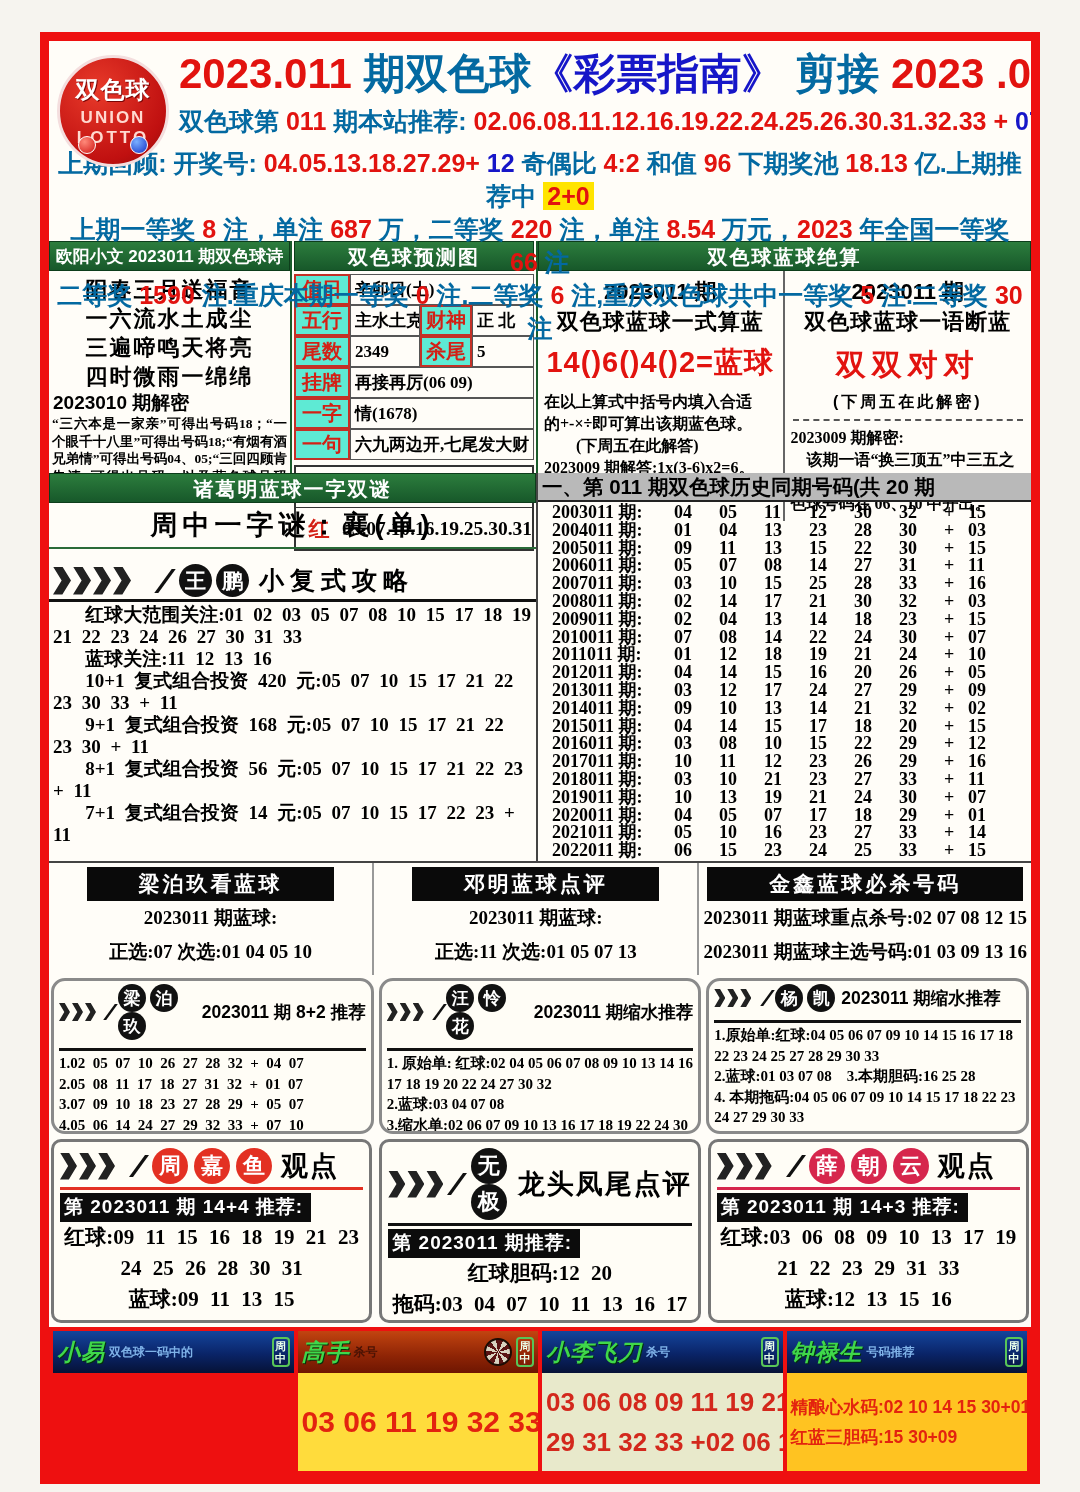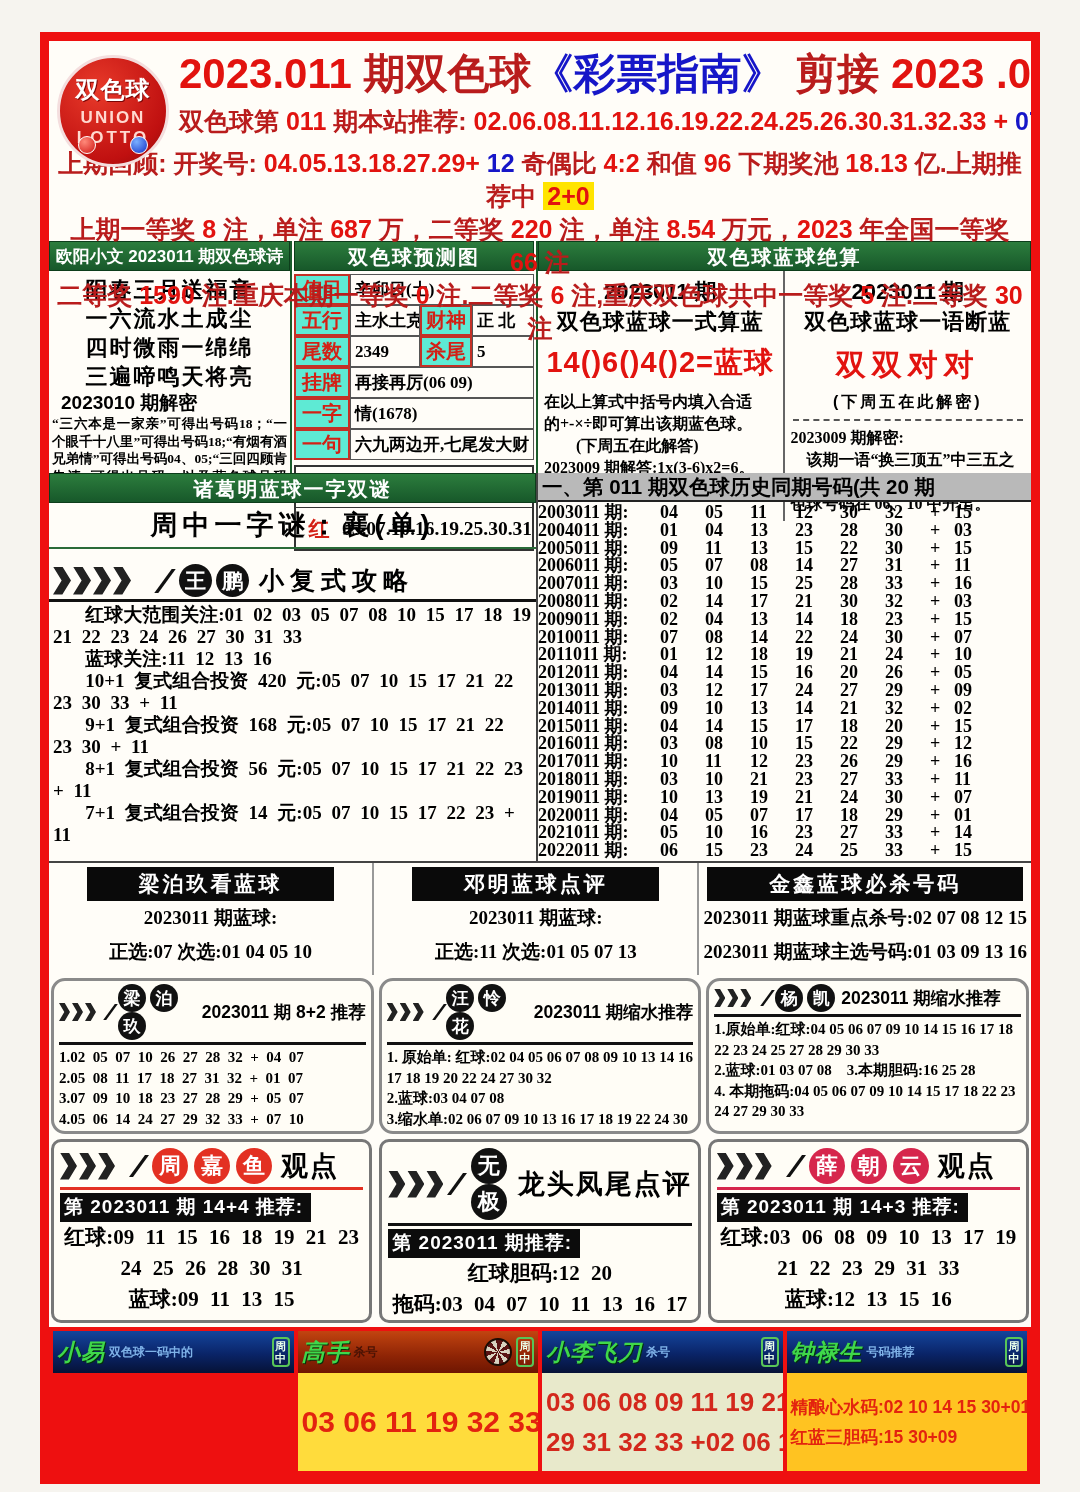--- a/index.html
+++ b/index.html
@@ -11,39 +11,39 @@
   .logo { position:absolute; left:8px; top:14px; width:112px; height:112px; border-radius:50%; background:radial-gradient(circle at 35% 30%, #e83a2a, #c01010 70%, #8f0a0a); border:3px solid #f4dede; color:#fff; text-align:center; }
   .logo-sy { font-size:24px; font-weight:bold; margin-top:16px; letter-spacing:1px; text-shadow:1px 1px 0 #7a0505; }
   .logo-un { font-size:17px; font-weight:bold; color:#ffd9d0; letter-spacing:2px; margin-top:2px; }
   .logo-lo { font-size:17px; font-weight:bold; color:#ffd9d0; letter-spacing:3px; }
   .ball { position:absolute; bottom:10px; width:18px; height:18px; border-radius:50%; border:1px solid #fff; }
   .ball.red { left:18px; background:radial-gradient(circle at 35% 30%, #ff8a7a, #d01414); }
   .ball.blue { right:18px; background:radial-gradient(circle at 35% 30%, #7ab0ff, #1430c8); }
   .title { margin-left:124px; font-size:42px; font-weight:bold; letter-spacing:0px; line-height:58px; white-space:nowrap; }
   .rec { margin-left:124px; font-size:25px; font-weight:bold; line-height:36px; white-space:nowrap; }
   .review { margin-top:8px; text-align:center; font-size:25px; font-weight:bold; line-height:33px; }
-  .seg-black { color:#b91c1c; }
+  .seg-black { color:#0369a1; }
   .seg-red { color:#e2130f; }
   .seg-blue { color:#1616c8; }
   .seg-hl { color:#e2130f; background:#ffe400; padding:0 4px; }
 
   
   .row { display:flex; flex:none; }
   .g-hd { height:30px; background:linear-gradient(180deg,#2c7d3d,#17582a); color:#fff; font-size:20px; font-weight:bold; text-align:center; line-height:30px; letter-spacing:2px; border:1px solid #0d3d1b; flex:none; }
   .circle { display:inline-flex; align-items:center; justify-content:center; width:28px; height:28px; border-radius:50%; color:#fff; font-weight:bold; font-size:17px; margin:0 2px; flex:none; }
   .chev { display:inline-block; width:15px; height:24px; background:#222; clip-path:polygon(0 0,52% 0,100% 50%,52% 100%,0 100%,48% 50%); margin-right:2px; }
   .chevs { display:inline-flex; align-items:center; }
 
   
   .top-row { height:232px; }
   .poem-col { width:243px; border-right:2px solid #1a5c2b; display:flex; flex-direction:column; }
   .poem-col .g-hd { font-size:17px; letter-spacing:0; }
   .poem-lines { padding-top:4px; text-align:center; }
   .poem-line { font-size:22px; font-weight:bold; line-height:29px; letter-spacing:2px; }
-  .poem-dec-t { font-size:19px; font-weight:bold; padding-left:12px; line-height:24px; }
+  .poem-dec-t { font-size:19px; font-weight:bold; padding-left:4px; line-height:24px; }
   .poem-dec { font-size:13.5px; font-weight:bold; line-height:17.5px; padding:0 3px; text-align:justify; font-family:"Liberation Serif", serif; }
   .pred-col { width:246px; border-right:2px solid #1a5c2b; display:flex; flex-direction:column; padding:0 2px; }
   .pred-grid { display:grid; grid-template-columns:56px 1fr 52px 62px; margin-top:3px; }
   .pl { color:#d42015; font-weight:bold; font-size:20px; text-align:center; border:2px solid #c43026; background:#5eead4; line-height:27px; }
   .pv { font-weight:bold; font-size:17px; border:1px solid #555; line-height:29px; padding-left:4px; white-space:nowrap; overflow:hidden; font-family:"Liberation Serif", serif; }
   .pv.span3 { grid-column:2 / 5; }
   .br-box { border:2px solid #333; margin-top:5px; }
   .br-row { display:flex; border-bottom:1px solid #333; height:41px; align-items:center; }
   .br-row:last-child { border-bottom:none; }
   .br-l { width:52px; text-align:center; font-size:21px; font-weight:bold; }
@@ -68,37 +68,37 @@
   .riddle { text-align:center; font-size:27px; font-weight:bold; letter-spacing:5px; line-height:44px; border-bottom:2px solid #2a6b38; flex:none; }
   .wp-hd { display:flex; align-items:center; padding:15px 4px 2px 4px; border-bottom:3px solid #111; flex:none; }
   .wp-hd .chev { width:18px; height:28px; }
   .hook { width:34px; height:24px; border-right:4px solid #111; transform:skewX(-36deg); margin:0 10px 0 0; }
   .wp-hd .circle { width:33px; height:33px; font-size:21px; }
   .wp-title { font-size:25px; font-weight:bold; letter-spacing:6px; margin-left:8px; }
   .wp-lines { padding:2px 4px; }
   .wp-line { font-size:19px; font-weight:bold; line-height:22px; text-indent:1.7em; word-spacing:5px; font-family:"Liberation Serif", serif; }
   .right-half { flex:1; display:flex; flex-direction:column; }
   .hist-hd { background:#b9b9b9; font-size:20.5px; font-weight:bold; line-height:27px; padding-left:4px; border-bottom:2px solid #222; white-space:nowrap; flex:none; }
-  .hist-rows { padding:2px 2px 0 0; }
+  .hist-rows { padding:2px 2px 0 14px; }
   .h-row { display:grid; grid-template-columns:122px repeat(6,45px) 24px 42px; font-family:"Liberation Serif", serif; font-weight:bold; font-size:18px; line-height:17.8px; white-space:nowrap; }
   .h-p { letter-spacing:0; }
   .h-n, .h-plus, .h-b { text-align:left; }
 
   
   .experts-row { height:114px; border-top:2px solid #444; }
   .exp-box { flex:1; border-right:2px solid #999; display:flex; flex-direction:column; padding:4px 4px; }
   .exp-box:last-child { border-right:none; }
   .exp-bar { background:#0a0a0a; color:#fff; font-size:21px; font-weight:bold; text-align:center; line-height:34px; letter-spacing:3px; margin:0 34px; }
   .exp-box:last-child .exp-bar { margin:0 4px; }
   .exp-line { text-align:center; font-size:19px; font-weight:bold; font-family:"Liberation Serif", serif; line-height:34px; white-space:nowrap; }
 
   
   .shrink-row { height:162px; gap:5px; padding:3px 2px; }
   .sh-box { flex:1; border:3px solid #8a8a8a; border-radius:14px; padding:3px 5px; overflow:hidden; background:#fffdf6; }
-  .sh-hd { display:flex; align-items:center; border-bottom:3px solid #111; padding-bottom:2px; margin-bottom:2px; }
+  .sh-hd { display:flex; align-items:center; border-bottom:3px solid #111; padding-bottom:8px; margin-bottom:2px; }
   .sh-hd .chev { width:11px; height:18px; }
   .sh-hd .hook { width:16px; height:16px; margin-right:4px; border-right-width:3px; }
   .sh-title { font-size:17.5px; font-weight:bold; margin-left:4px; white-space:nowrap; }
   .sh-line { font-size:15px; font-weight:bold; line-height:20.5px; white-space:pre-wrap; font-family:"Liberation Serif", serif; }
 
   
   .view-row { height:190px; gap:7px; padding:2px 2px 4px 2px; }
   .vp-box { flex:1; border:3px solid #777; border-radius:10px; padding:4px 6px; overflow:hidden; background:#fffdf6; }
   .vp-hd { display:flex; align-items:center; padding:2px 0 3px 0; }
   .vp-hd .chev { width:17px; height:27px; }
@@ -150,22 +150,22 @@
       <div class="rev-line"><span class="seg-black">二等奖 </span><span class="seg-red">1590</span><span class="seg-black"> 注.重庆本期一等奖 </span><span class="seg-red">0</span><span class="seg-black"> 注.二等奖 </span><span class="seg-red">6</span><span class="seg-black"> 注,重庆双色球共中一等奖 </span><span class="seg-red">5</span><span class="seg-black"> 注.二等奖 </span><span class="seg-red">30</span><span class="seg-black"> 注</span></div>
     </div>
   </header>
 
   <div class="row top-row">
     <section class="poem-col">
       <div class="g-hd">欧阳小文 2023011 期双色球诗歌</div>
       <div class="poem-lines">
           <div class="poem-line">阳春三月送福音</div>
           <div class="poem-line">一六流水土成尘</div>
+          <div class="poem-line">三遍啼鸣天将亮</div>
           <div class="poem-line">四时微雨一绵绵</div>
-          <div class="poem-line">三遍啼鸣天将亮</div>
         </div>
       <div class="poem-dec-t">2023010 期解密</div>
       <div class="poem-dec">“三六本是一家亲”可得出号码18；“一个眼千十八里”可得出号码18;“有烟有酒兄弟情”可得出号码04、05;“三回四顾肯朱清”可得出号码04以及蓝色球号码12。</div>
     </section>
 
     <section class="pred-col">
       <div class="g-hd">双色球预测图</div>
       <div class="pred-grid">
         <div class="pl">值日</div>
         <div class="pv span3">辛卯日(土)</div>

